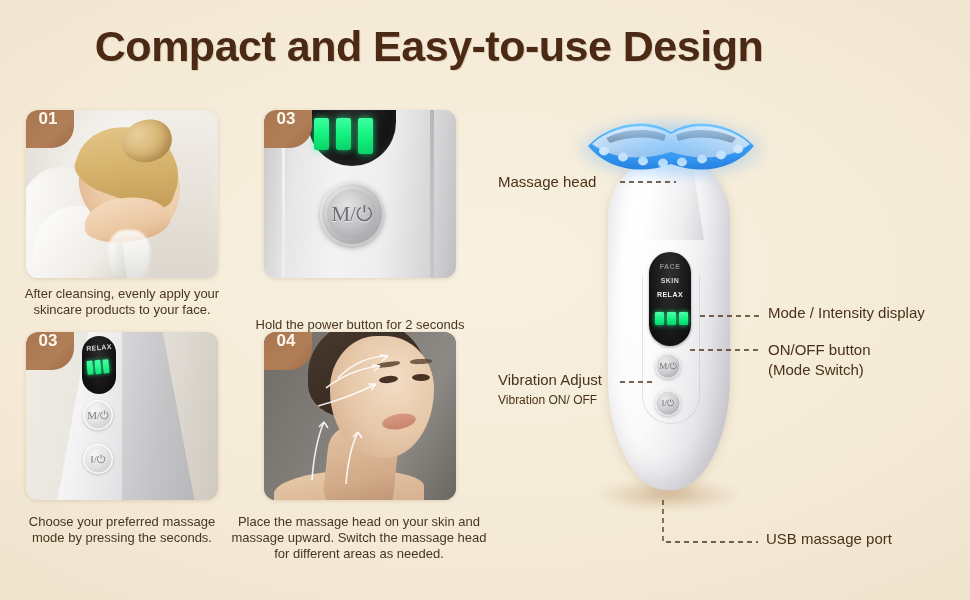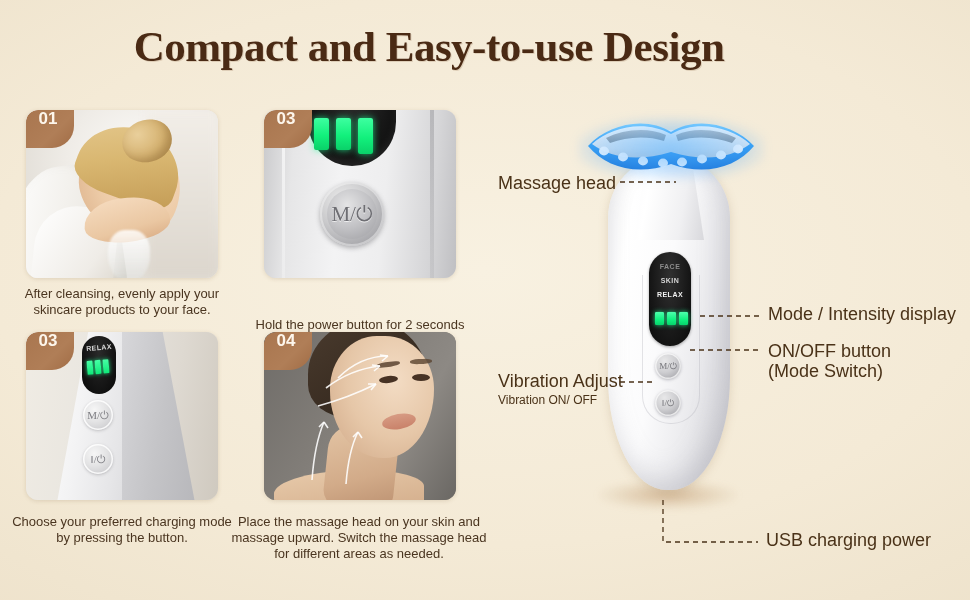--- a/index.html
+++ b/index.html
@@ -20,21 +20,21 @@
       radial-gradient(ellipse 900px 500px at 50% 45%, #f8f1e1 0%, #f4ead6 55%, #ece0c8 100%);
     overflow: hidden;
   }
   
   #title {
     position: absolute;
     top: 22px;
     left: 0;
     width: 858px;
     text-align: center;
-    font-family: Liberation Serif, serif;
+    font-family: Liberation Sans, sans-serif;
     font-size: 43px;
     font-weight: bold;
     letter-spacing: -0.5px;
     color: #4a2a14;
     text-shadow: 1px 1px 0 rgba(120,80,40,0.18);
   }
   
   .card {
     position: absolute;
     border-radius: 12px;
@@ -279,21 +279,21 @@
   }
   #dev-btn-power { left: 95px; top: 253px; width: 26px; height: 26px; }
   #dev-btn-intensity { left: 95px; top: 290px; width: 26px; height: 26px; }
   
   .anno {
     position: absolute;
     color: #4a3218;
     font-family: "Liberation Sans", sans-serif;
     white-space: nowrap;
   }
-  .anno.lg { font-size: 18px; }
+  .anno.lg { font-size: 15px; }
   .anno.sm { font-size: 12px; font-weight: normal; }
   #anno-massage-head { left: 498px; top: 173px; }
   #anno-mode-display { left: 768px; top: 304px; }
   #anno-onoff { left: 768px; top: 341px; }
   #anno-onoff-sub { left: 768px; top: 361px; }
   #anno-intensity { left: 498px; top: 371px; }
   #anno-vibration { left: 498px; top: 393px; }
   #anno-usb { left: 766px; top: 530px; }
   #leaders { position: absolute; left: 0; top: 0; width: 970px; height: 600px; pointer-events: none; }
 </style>
@@ -343,21 +343,21 @@
     <div class="c3-relax">RELAX</div>
     <div class="c3-bars">
       <div class="c3-bar"></div>
       <div class="c3-bar"></div>
       <div class="c3-bar"></div>
     </div>
     <div class="c3-btnA">M/⏻</div>
     <div class="c3-btnB">‖/⏻</div>
     <div class="badge">03</div>
   </div>
-  <div class="caption" id="cap3">Choose your preferred charging mode by pressing the button.</div>
+  <div class="caption" id="cap3">Choose your preferred massage mode by pressing the seconds.</div>
 
   <div class="card" id="card4">
     <div class="c4-bg"></div>
     <div class="c4-shoulder"></div>
     <div class="c4-neck"></div>
     <div class="c4-hair"></div>
     <div class="c4-face"></div>
     <div class="c4-brow1"></div>
     <div class="c4-brow2"></div>
     <div class="c4-eye1"></div>
@@ -449,15 +449,15 @@
       <path d="M663 500 L663 542 L758 542"></path>
     </g>
   </svg>
 
   <div class="anno lg" id="anno-massage-head">Massage head</div>
   <div class="anno lg" id="anno-mode-display">Mode / Intensity display</div>
   <div class="anno lg" id="anno-onoff">ON/OFF button</div>
   <div class="anno lg" id="anno-onoff-sub">(Mode Switch)</div>
   <div class="anno lg" id="anno-intensity">Vibration Adjust</div>
   <div class="anno sm" id="anno-vibration">Vibration ON/ OFF</div>
-  <div class="anno lg" id="anno-usb">USB charging power</div>
+  <div class="anno lg" id="anno-usb">USB massage port</div>
 
 </div>
 
 </body></html>

